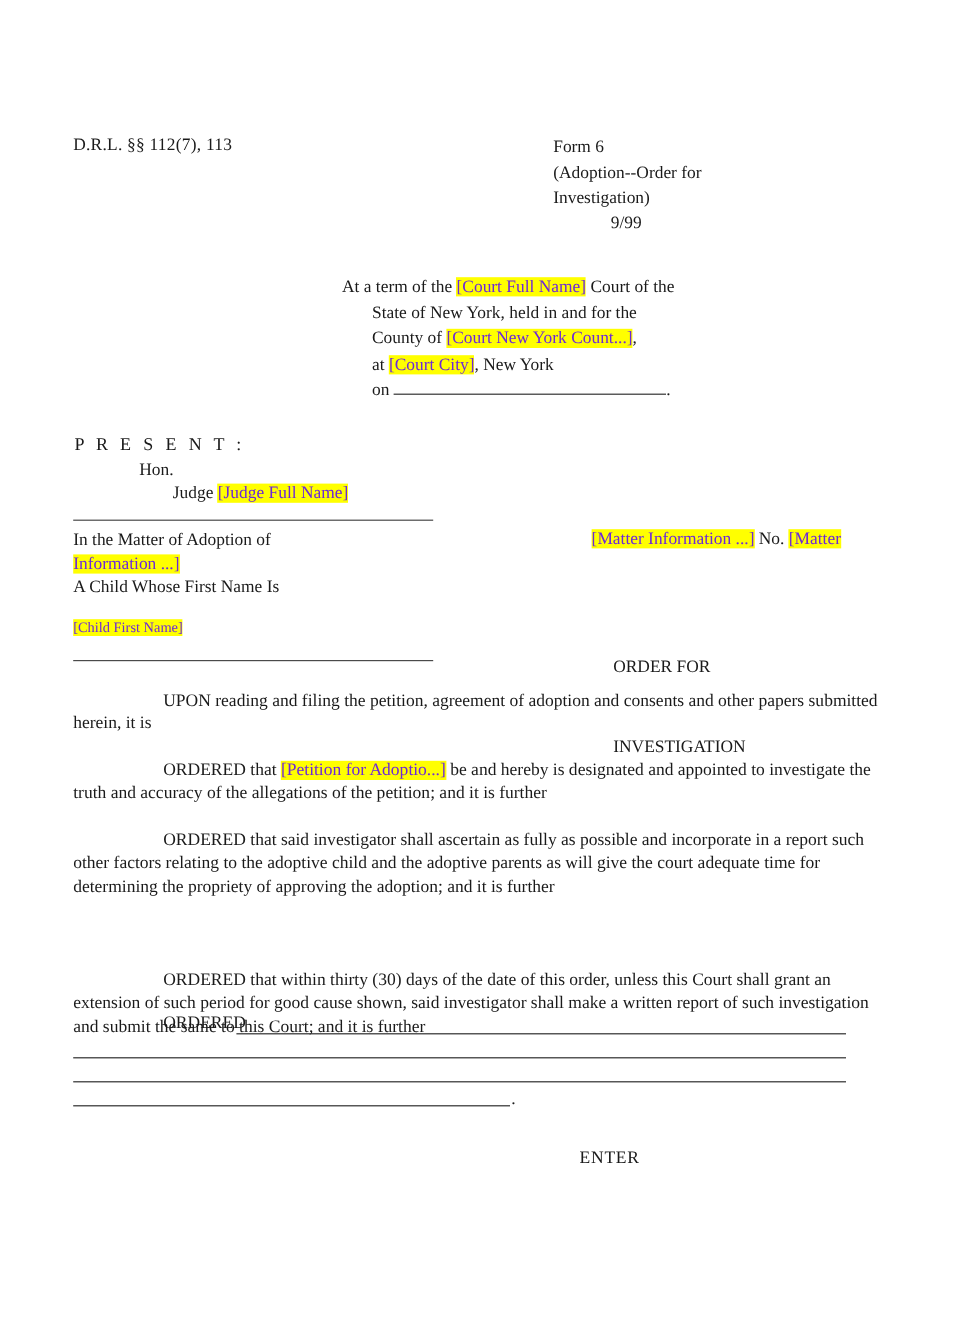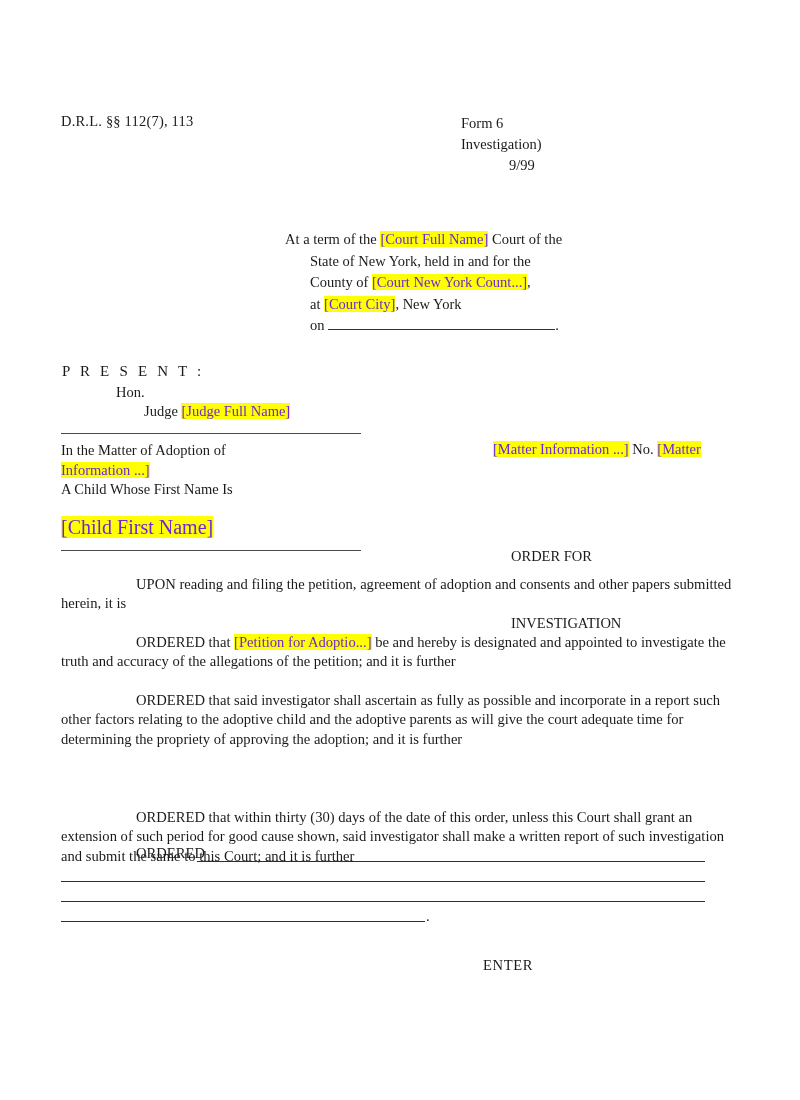--- a/index.html
+++ b/index.html
@@ -102,21 +102,21 @@
     left: 61px;
     top: 441px;
     font-size: 14.5px;
     line-height: 19.5px;
     width: 330px;
   }
   #caption-left .cap-line { white-space: nowrap; }
   #caption-child {
     left: 61px;
     top: 516px;
-    font-size: 20px;
+    font-size: 12px;
     white-space: nowrap;
   }
   #caption-index {
     left: 493px;
     top: 441px;
     font-size: 14.5px;
     white-space: nowrap;
   }
   #order-title {
     left: 511px;
@@ -188,20 +188,21 @@
 </style>
 </head>
 <body>
 
 <div id="page">
 
   <div class="abs" id="doc-header-left">D.R.L. §§ 112(7), 113</div>
 
   <div class="abs" id="form-meta">
     <div class="meta-line">Form 6</div>
+    <div class="meta-line">(Adoption--Order for</div>
     <div class="meta-line">Investigation)</div>
     <div class="meta-line meta-date">9/99</div>
   </div>
 
   <div class="abs" id="venue-block">
     <div class="venue-line">
       <span>At a term of the </span><span class="hl">[Court Full Name]</span><span> Court of the</span>
     </div>
     <div class="venue-line venue-indent">State of New York, held in and for the</div>
     <div class="venue-line venue-indent">

